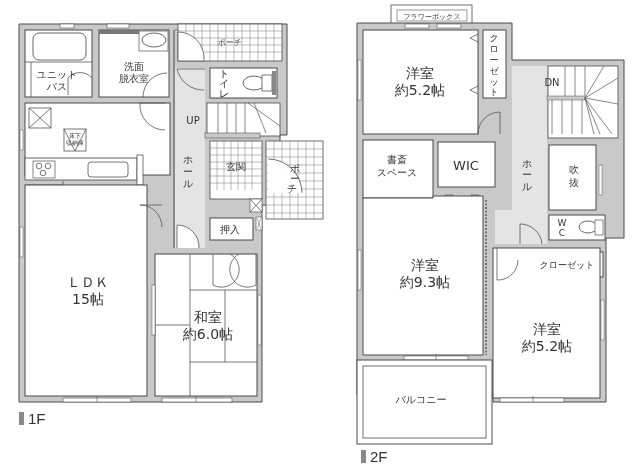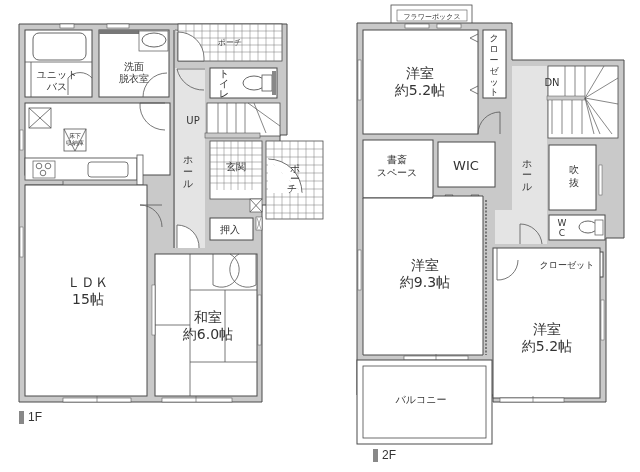--- a/index.html
+++ b/index.html
@@ -6,21 +6,21 @@
     body { width: 640px; height: 472px; position: relative; overflow: hidden; font-family: "DejaVu Sans", sans-serif; }
     svg { position: absolute; left: 0; top: 0; }
     .wall { fill: #c9c9c9; stroke: #4a4a4a; stroke-width: 1; }
     .thin { fill: none; stroke: #555; stroke-width: 0.8; }
     .hall { fill: #e4e4e4; stroke: none; }
     .room { fill: #ffffff; stroke: #4a4a4a; stroke-width: 1; }
     .lbl { font-family: "DejaVu Sans", sans-serif; fill: #333; text-anchor: middle; }
     .lbl-sm { font-size: 10px; }
     .lbl-md { font-size: 13px; }
     .lbl-lg { font-size: 14px; }
-    .floor-tag { position: absolute; font-family: "Liberation Sans", sans-serif; font-size: 12px; color: #333; display: flex; align-items: center; gap: 4px; }
+    .floor-tag { position: absolute; font-family: "Liberation Sans", sans-serif; font-size: 15px; color: #333; display: flex; align-items: center; gap: 4px; }
     .floor-tag .bar { display: inline-block; width: 5px; height: 13px; background: #888; }
   </style>
 </head>
 <body>
 
 <svg width="640" height="472" viewBox="0 0 640 472">
 
   <g>
 
     <path class="wall" d="M19,24 H287 V135 H280 V205 H262 V240 H262 V402 H19 Z"></path>
@@ -245,16 +245,16 @@
     <text class="lbl lbl-lg" x="547" y="334">洋室</text>
     <text class="lbl lbl-lg" x="547" y="351">約5.2帖</text>
     <text class="lbl lbl-sm" x="421" y="403">バルコニー</text>
   </g>
 </svg>
 
 <div class="floor-tag" style="left:19px; top:410px;">
   <span class="bar"></span>
   <span>1F</span>
 </div>
-<div class="floor-tag" style="left:361px; top:448px;margin-left:12px;">
+<div class="floor-tag" style="left:361px; top:448px;">
   <span class="bar"></span>
   <span>2F</span>
 </div>
 
 </body></html>

